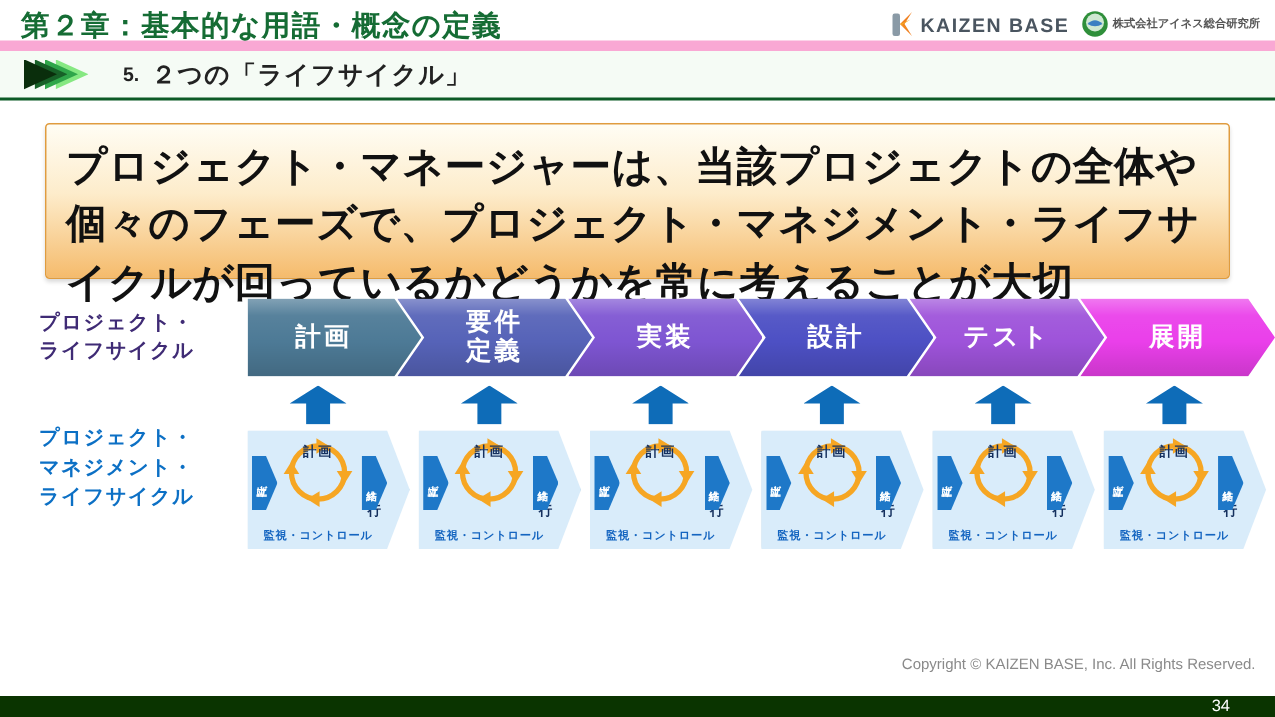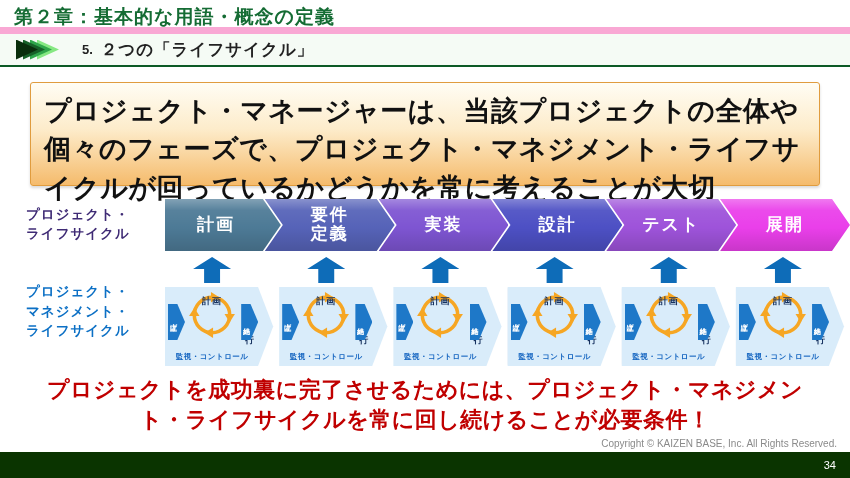--- a/index.html
+++ b/index.html
@@ -76,31 +76,49 @@
   .cycle-exec { top:34px;margin-left:40px; }
   .cycle-monitor { position:absolute; bottom:4px; left:0; width:100%; padding-right:14px;
                    text-align:center; font-size:7.5px; font-weight:bold; color:#1565c0; letter-spacing:0.5px; }
 
   
   .conclusion { margin-top:9px; padding:0 38px; text-align:center; color:#c00000;
                 font-size:22px; font-weight:bold; line-height:1.35; letter-spacing:0.5px; }
 
   
   .copyright { position:absolute; right:13px; bottom:29px; font-size:10px; color:#8a8a8a; }
-  .footer-bar { position:absolute; left:0; bottom:0; width:100%; height:26px; background:#0a3400;
-                display:flex; align-items:center; justify-content:flex-end; padding-right:14px; }
+  .footer-bar { position:absolute; left:0; bottom:0; width:100%; height:14px; background:#0a3400;
+                display:flex; align-items:center; justify-content:flex-end; padding-right:30px; }
   .page-number { color:#fff; font-size:11px; }
 </style>
 </head>
 <body>
 
 <div class="stage">
 
   <div class="header">
     <div class="page-title">第２章：基本的な用語・概念の定義</div>
+    <div class="logos">
+      <div class="kz-logo">
+        <svg width="18" height="20" viewBox="0 0 18 20">
+          <rect x="3" y="3" width="5" height="15" rx="1.5" fill="#8a9aa6"></rect>
+          <path d="M8 10 L16 2 L11 10 L16 18 Z" fill="#f08020"></path>
+          <path d="M8 10 L15 7 L9.5 10.5 L14 14 Z" fill="#f5a623"></path>
+        </svg>
+        <span class="kz-text">KAIZEN BASE</span>
+      </div>
+      <div class="ines">
+        <svg width="18" height="18" viewBox="0 0 18 18">
+          <circle cx="9" cy="9" r="8.5" fill="#2f8f3a"></circle>
+          <circle cx="9" cy="8" r="6" fill="#cfe8d2"></circle>
+          <path d="M4 9 Q 9 4 14 9 Q 9 12 4 9 Z" fill="#3a7fc2"></path>
+        </svg>
+        <span class="ines-text">株式会社アイネス総合研究所</span>
+      </div>
+    </div>
   </div>
 
   <div class="section-bar">
     <div class="chevrons">
       <span class="c1"></span>
         <span class="c2"></span>
         <span class="c3"></span>
         <span class="c4"></span>
     </div>
     <span class="section-number">5.</span>
@@ -299,20 +317,19 @@
       <div class="cycle-exec">実行</div>
       <div class="mini-arrow end">
         <span>終結</span>
       </div>
       <div class="cycle-monitor">監視・コントロール</div>
     </div>
   </div>
 </div>
   </div>
 
-  <div class="conclusion">プロジェクトを成功裏に完了させるためには、プロジェクト・マネジメント・ライフサイクルを常に回し続けることが必要条件！</div>
 
   <div class="copyright">Copyright ©  KAIZEN BASE, Inc.  All Rights Reserved.</div>
   <div class="footer-bar">
     <span class="page-number">34</span>
   </div>
 
 </div>
 
 </body></html>

